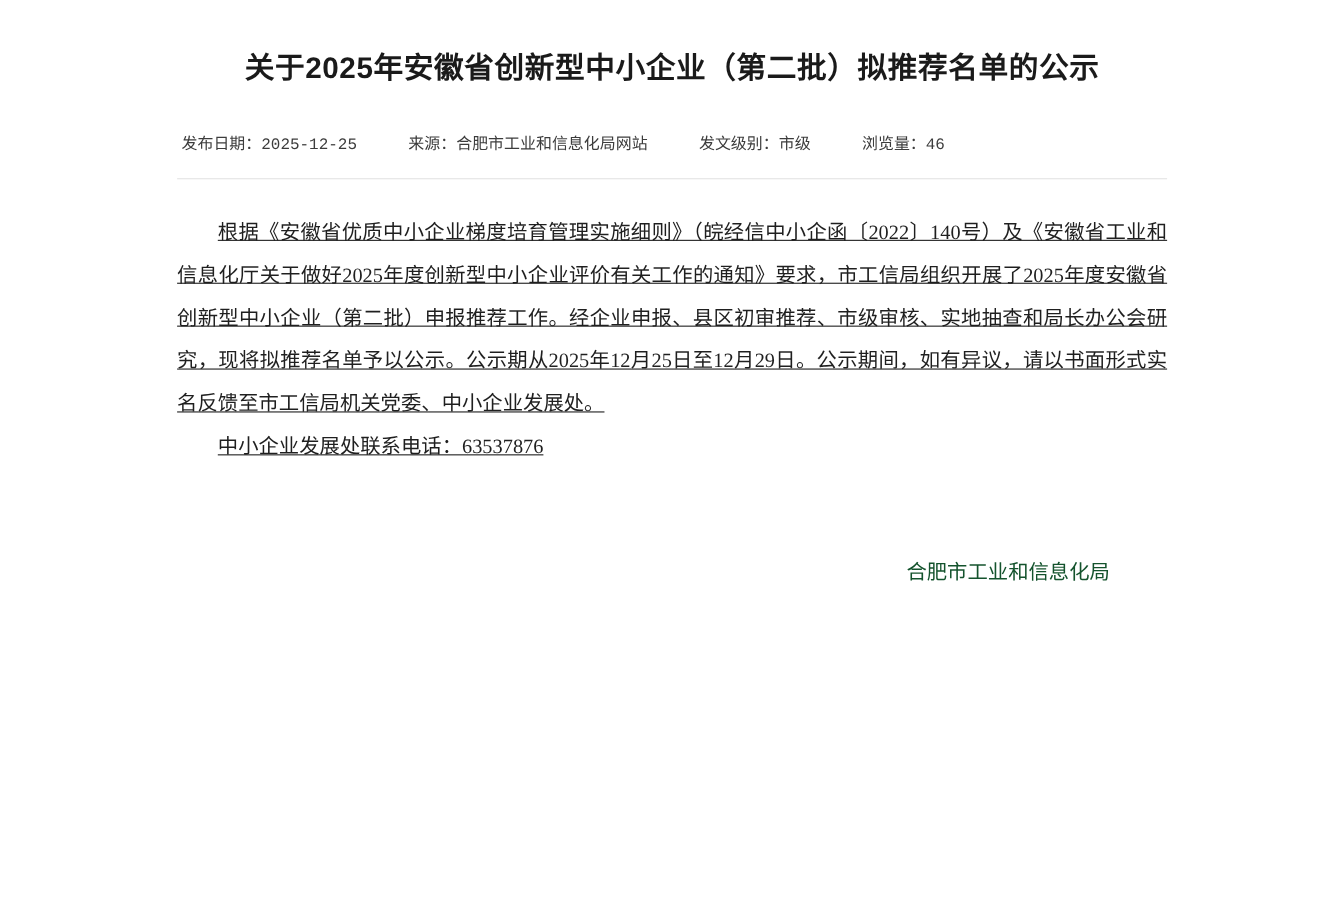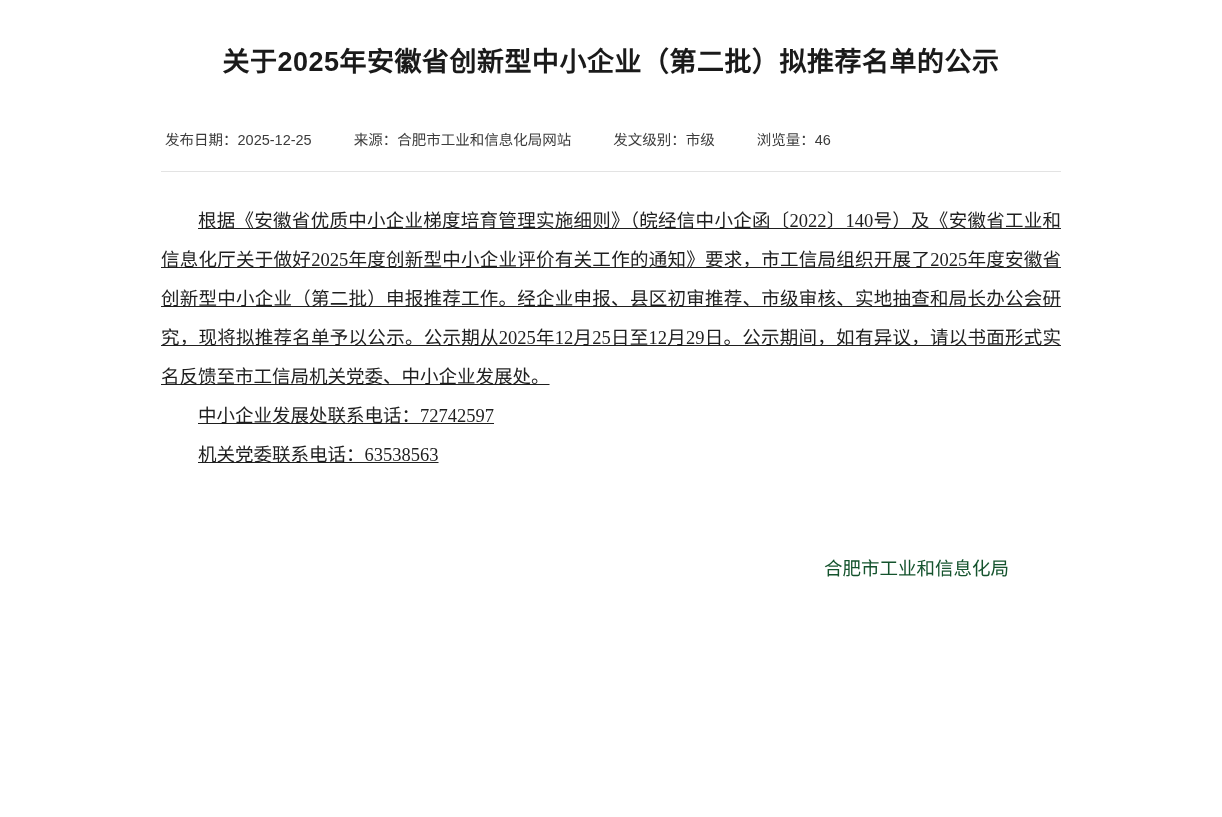--- a/index.html
+++ b/index.html
@@ -32,26 +32,27 @@
     font-weight: bold;
     font-size: 27px;
     line-height: 44px;
     text-align: center;
     color: #1a1a1a;
     letter-spacing: 0.5px;
     margin: 0 auto;
     width: 820px;
   }
   .meta {
-    margin-top: 44px;
+    margin-top: 34px;
     text-align: left;
     font-size: 14.5px;
     color: #3c3c3c;
     padding-left: 4px;
     white-space: nowrap;
+    font-family: Liberation Mono, monospace;
   }
   .meta .meta-item {
     display: inline-block;
     margin-right: 38px;
   }
   .meta .meta-label {
     color: #3c3c3c;
   }
   .meta .meta-value {
     color: #3c3c3c;
@@ -114,22 +115,21 @@
       <span class="meta-item">
         <span class="meta-label">浏览量：</span><span class="meta-value">46</span>
       </span>
     </div>
 
     <div class="divider"></div>
 
     <div class="body">
       <p>根据《安徽省优质中小企业梯度培育管理实施细则》（皖经信中小企函〔2022〕140号）及《安徽省工业和信息化厅关于做好2025年度创新型中小企业评价有关工作的通知》要求，市工信局组织开展了2025年度安徽省创新型中小企业（第二批）申报推荐工作。经企业申报、县区初审推荐、市级审核、实地抽查和局长办公会研究，现将拟推荐名单予以公示。公示期从2025年12月25日至12月29日。公示期间，如有异议，请以书面形式实名反馈至市工信局机关党委、中小企业发展处。</p>
       <div class="gap-small"></div>
-      <p>中小企业发展处联系电话：72742597</p>
-      <p>机关党委联系电话：63538563</p>
+      <p>中小企业发展处联系电话：63537876</p>
       <div class="gap-med"></div>
     </div>
 
     <div class="sign">
       <div>合肥市工业和信息化局</div>
     </div>
 
   </div>
 </div>
 

